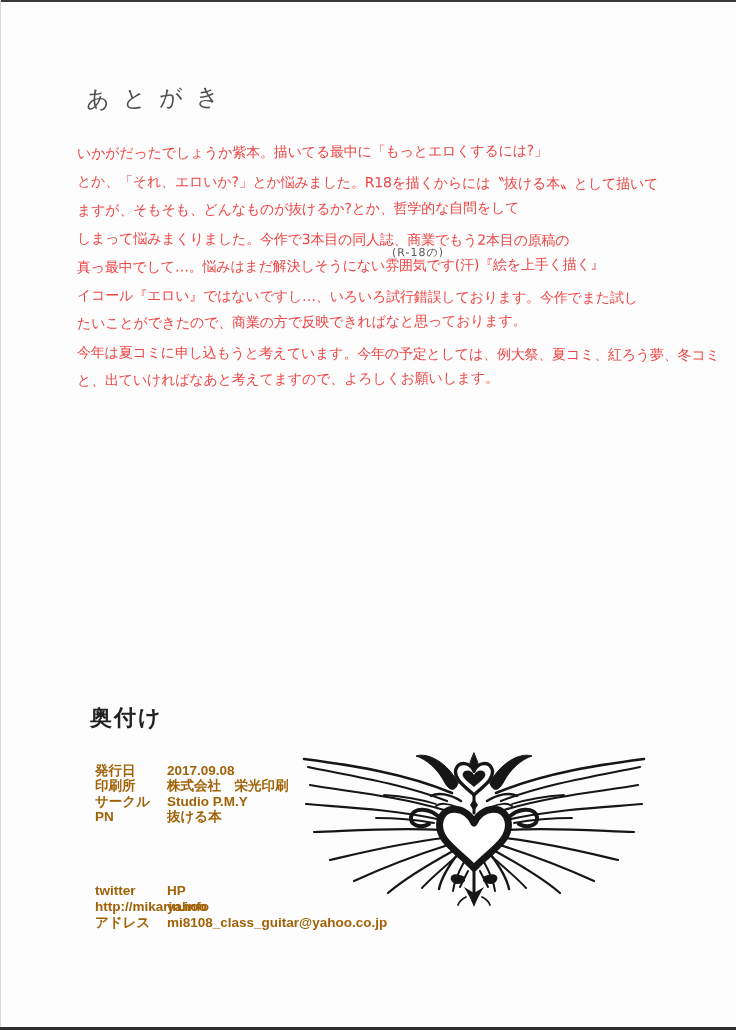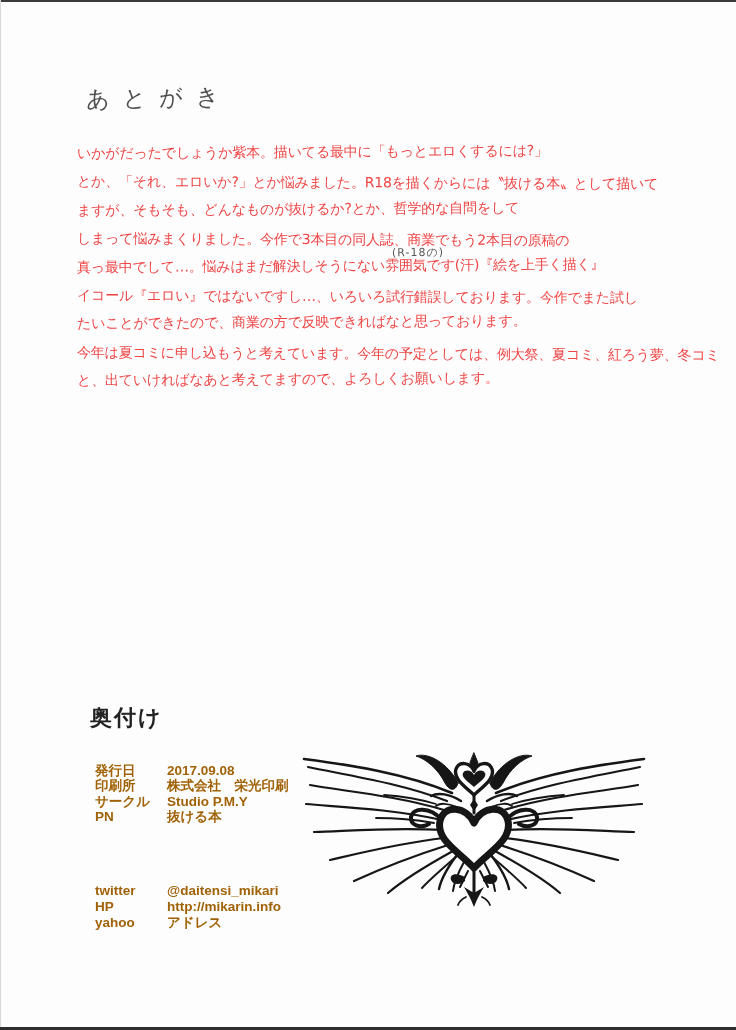--- a/index.html
+++ b/index.html
@@ -91,25 +91,25 @@
       <div class="info-label">印刷所</div>
       <div class="info-value">株式会社　栄光印刷</div>
       <div class="info-label">サークル</div>
       <div class="info-value">Studio P.M.Y</div>
       <div class="info-label">PN</div>
       <div class="info-value">抜ける本</div>
     </div>
 
     <div class="info-block info-contact">
       <div class="info-label">twitter</div>
-      <div class="info-value">@daitensi_mikari</div>
       <div class="info-label">HP</div>
       <div class="info-value">http://mikarin.info</div>
       <div class="info-label">yahoo</div>
       <div class="info-label">アドレス</div>
+      <div class="info-value">mi8108_class_guitar@yahoo.co.jp</div>
     </div>
 
     <svg class="emblem" width="352" height="164" viewBox="0 0 352 164" xmlns="http://www.w3.org/2000/svg">
       <g id="wing" stroke="#161616" fill="none" stroke-linecap="round">
         <path d="M198 46 C246 26 300 18 346 12" stroke-width="2.6"></path>
         <path d="M203 54 C250 36 304 28 342 20" stroke-width="2.2"></path>
         <path d="M206 63 C256 48 308 44 340 38" stroke-width="2.2"></path>
         <path d="M208 73 C258 62 310 60 344 57" stroke-width="2.2"></path>
         <path d="M208 83 C256 80 302 84 336 85" stroke-width="2.2"></path>
         <path d="M206 91 C250 96 290 106 320 113" stroke-width="2.2"></path>

